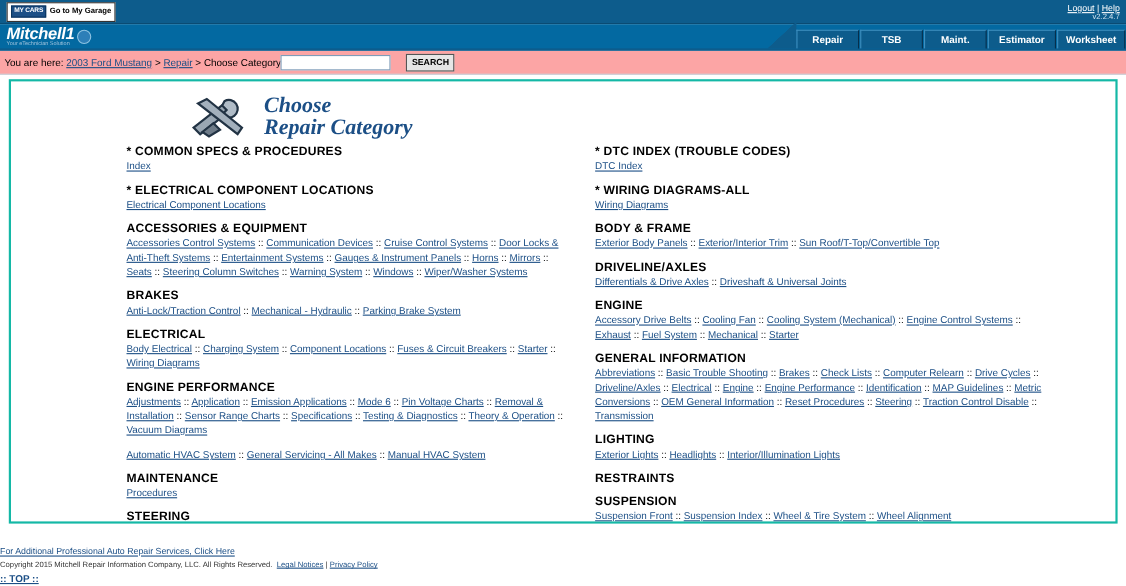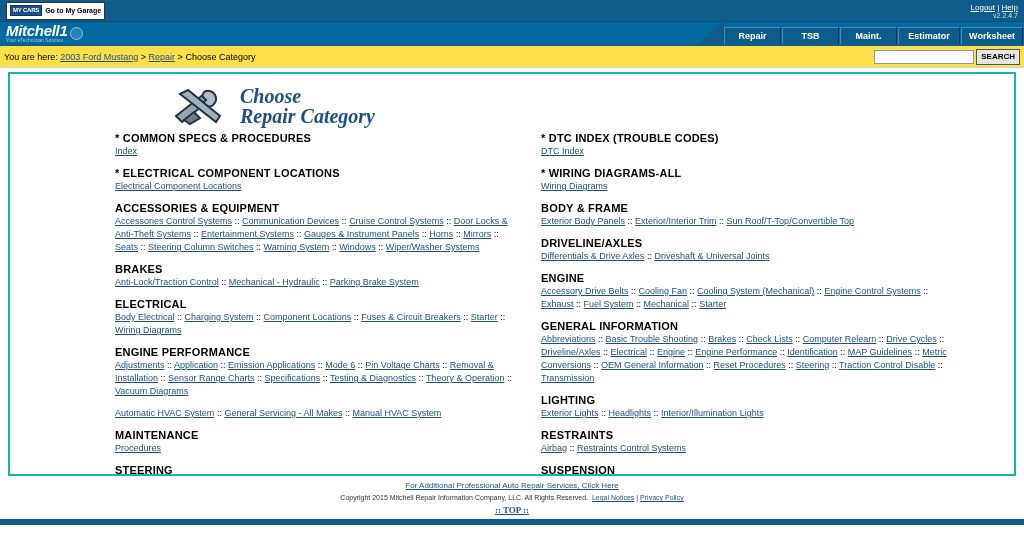--- a/index.html
+++ b/index.html
@@ -68,27 +68,27 @@
     cursor:pointer;
   }
   .navtab.wide { width:62px; }
   .nav-slant {
     width:26px; height:24px;
     background:linear-gradient(to bottom right, transparent 49%, #0d5c8c 50%);
   }
 
   
   .crumbrow {
-    height:22px; background:#fde047;
-    display:flex; align-items:center; justify-content:space-between;
+    height:22px; background:#fca5a5;
+    display:flex; align-items:center; 
     padding:0 4px; border-bottom:1px solid #c8d6e0;
   }
   .crumb { font-size:9px; color:#000; }
   .crumb a { color:#1c4f86; text-decoration:underline; }
-  .searchbox { display:flex; align-items:center; gap:2px; }
+  .searchbox { display:flex; align-items:center; gap:14px; }
   .searchbox input {
     width:100px; height:14px; font-size:9px;
     border:1px solid #7f9db9; padding:0 2px;
     font-family:"Liberation Sans", sans-serif;
   }
   .searchbtn {
     height:16px; font-size:8px; font-weight:bold;
     border:1px solid #555; background:#e6e6e6;
     padding:0 4px; cursor:pointer;
     font-family:"Liberation Sans", sans-serif;
@@ -121,27 +121,27 @@
   .sect-head {
     font-size:11px; font-weight:bold; color:#000;
     letter-spacing:.2px; margin-bottom:1px; text-transform:uppercase;
   }
   .sect-links { font-size:9px; line-height:13px; color:#000; }
   .sect-links a { color:#1c4f86; text-decoration:underline; }
   .sep { color:#000; }
 
   
   .footer {
-    margin-top:4px; text-align:center; font-size:8px; color:#333;
+    margin-top:20px; text-align:left; font-size:8px; color:#333;
     line-height:12px;
   }
   .footer a { color:#1c4f86; text-decoration:underline; }
   .footer .pro { font-size:8px; }
   .footer .copy { font-size:7px; color:#333; }
-  .footer .top { font-size:9px; font-weight:bold; color:#1c4f86;font-family:Liberation Serif, serif; }
+  .footer .top { font-size:9px; font-weight:bold; color:#1c4f86; }
   .footer .top a { color:#1c4f86; }
   .bottomstripe { height:6px; background:#0d5c8c; margin-top:3px; }
 </style>
 </head>
 <body>
 
 <div class="topbar">
   <div class="mycars-btn">
     <span class="mycars-logo">MY CARS</span>
     <span class="mycars-text">Go to My Garage</span>
@@ -271,21 +271,20 @@
           <div class="sect">
             <div class="sect-head">GENERAL INFORMATION</div>
             <div class="sect-links"><a href="#">Abbreviations</a><span class="sep"> :: </span><a href="#">Basic Trouble Shooting</a><span class="sep"> :: </span><a href="#">Brakes</a><span class="sep"> :: </span><a href="#">Check Lists</a><span class="sep"> :: </span><a href="#">Computer Relearn</a><span class="sep"> :: </span><a href="#">Drive Cycles</a><span class="sep"> :: </span><a href="#">Driveline/Axles</a><span class="sep"> :: </span><a href="#">Electrical</a><span class="sep"> :: </span><a href="#">Engine</a><span class="sep"> :: </span><a href="#">Engine Performance</a><span class="sep"> :: </span><a href="#">Identification</a><span class="sep"> :: </span><a href="#">MAP Guidelines</a><span class="sep"> :: </span><a href="#">Metric Conversions</a><span class="sep"> :: </span><a href="#">OEM General Information</a><span class="sep"> :: </span><a href="#">Reset Procedures</a><span class="sep"> :: </span><a href="#">Steering</a><span class="sep"> :: </span><a href="#">Traction Control Disable</a><span class="sep"> :: </span><a href="#">Transmission</a></div>
           </div>
           <div class="sect">
             <div class="sect-head">LIGHTING</div>
             <div class="sect-links"><a href="#">Exterior Lights</a><span class="sep"> :: </span><a href="#">Headlights</a><span class="sep"> :: </span><a href="#">Interior/Illumination Lights</a></div>
           </div>
           <div class="sect">
             <div class="sect-head">RESTRAINTS</div>
-            <div class="sect-links"><a href="#">Airbag</a><span class="sep"> :: </span><a href="#">Restraints Control Systems</a></div>
           </div>
           <div class="sect">
             <div class="sect-head">SUSPENSION</div>
             <div class="sect-links"><a href="#">Suspension Front</a><span class="sep"> :: </span><a href="#">Suspension Index</a><span class="sep"> :: </span><a href="#">Wheel &amp; Tire System</a><span class="sep"> :: </span><a href="#">Wheel Alignment</a></div>
           </div>
         </div>
     </div>
 
   </div>
 </div>

